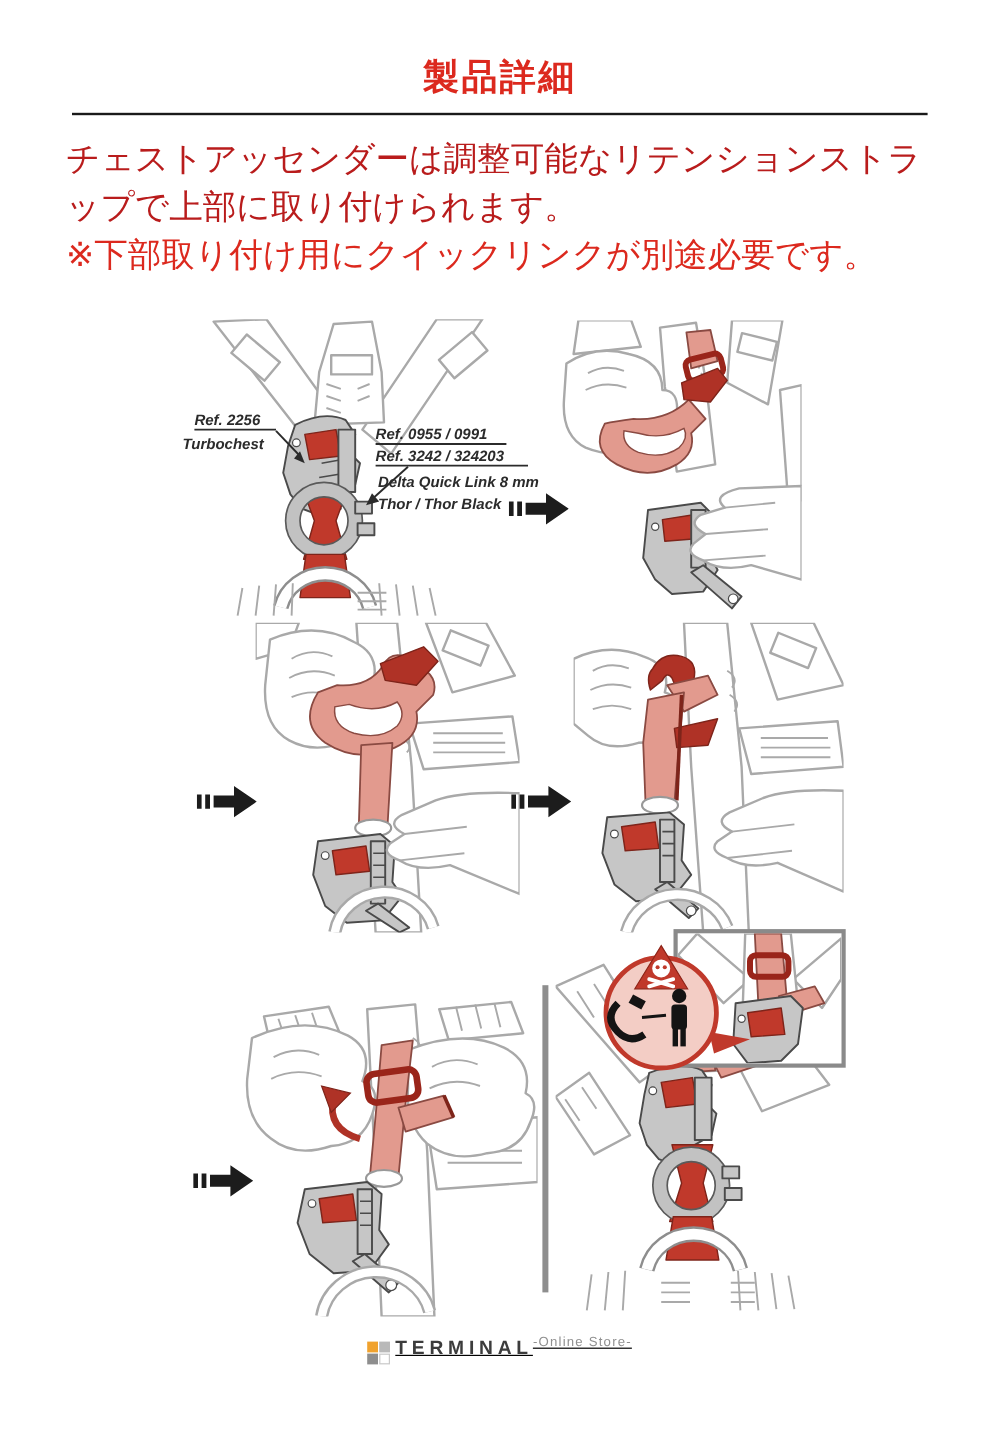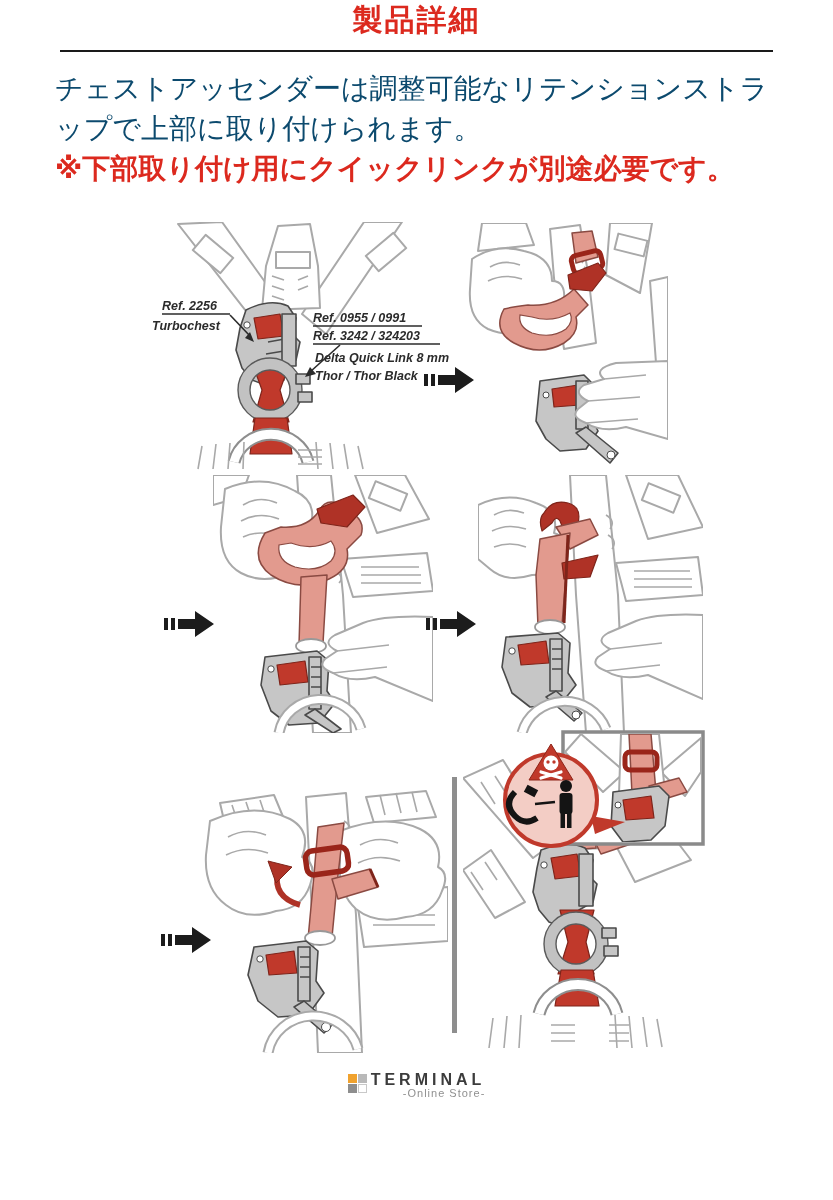--- a/index.html
+++ b/index.html
@@ -1,25 +1,25 @@
 <!DOCTYPE html>
 <html lang="ja"><head>
 <meta charset="utf-8">
 <style>
   * { margin:0; padding:0; box-sizing:border-box; }
   body { width:833px; height:1200px; background:#ffffff; overflow:hidden;
          font-family:"Liberation Sans","DejaVu Sans",sans-serif; }
-  .page { position:relative; width:833px; height:1200px; background:#fff; }
+  .page { position:relative; width:833px; height:1200px; background:#fff; padding-top:44px; }
 
   .title { text-align:center; font-size:30px; font-weight:600; color:#DC291E; letter-spacing:2px; }
   .title-rule { width:713px; margin:9px auto 0 auto; border-top:2px solid #1A1A1A; }
 
   .intro { margin:17px 48px 0 55px; font-size:28px; line-height:40px; font-weight:500;
-           color:#0c4a6e; word-break:break-all; }
-  .note  { margin:0 48px 0 55px; font-size:28px; line-height:40px; font-weight:700; color:#DC291E; }
+           color:#b91c1c; word-break:break-all; }
+  .note  { margin:0 48px 0 55px; font-size:28px; line-height:40px; font-weight:400; color:#DC291E; }
 
   .figure { position:relative; margin-top:8px; height:862px;font-style:italic; }
   .panel, .arrow { position:absolute; }
   .divider { position:absolute; left:452px; top:580px; width:5px; height:256px; background:#8E8E8E; }
 
   
   .ol  { fill:#fff; stroke:#A9A9A9; stroke-width:2; stroke-linejoin:round; }
   .ln  { stroke:#A9A9A9; stroke-width:1.6; fill:none; }
   .dev { fill:#C6C6C6; stroke:#4A4A4A; stroke-width:1.6; stroke-linejoin:round; }
   .devln { stroke:#4A4A4A; stroke-width:1.3; fill:none; }
@@ -29,21 +29,21 @@
   .lbl { font-family:"Liberation Sans",sans-serif; font-size:12.5px; font-weight:bold; fill:#2B2B2B; }
   .lblu{ stroke:#2B2B2B; stroke-width:1.6; }
   .call{ stroke:#2B2B2B; stroke-width:1.6; fill:none; }
 
   .footer { margin-top:12px; display:flex; justify-content:center; }
   .logo { display:flex; align-items:flex-start; gap:4px; }
   .squares { display:grid; grid-template-columns:9px 9px; grid-template-rows:9px 9px; gap:1px; margin-top:3px; }
   .sq { width:9px; height:9px; }
   .sq-tl { background:#F0A22E; } .sq-tr { background:#B9B9B9; }
   .sq-bl { background:#8E8E8E; } .sq-br { background:#fff; border:1px solid #C9C9C9; }
-  .logo-text { display:flex; flex-direction:column; align-items:flex-end; }
+  .logo-text { display:flex; flex-direction:row; align-items:flex-start;text-decoration:underline; }
   .brand { font-size:16px; font-weight:bold; letter-spacing:4px; color:#3C3C3C; }
   .tagline { font-size:11px; color:#909090; letter-spacing:1px; margin-top:-2px; }
 </style>
 </head>
 <body>
 
 <div class="page">
 
   <h1 class="title">製品詳細</h1>
   <div class="title-rule"></div>

